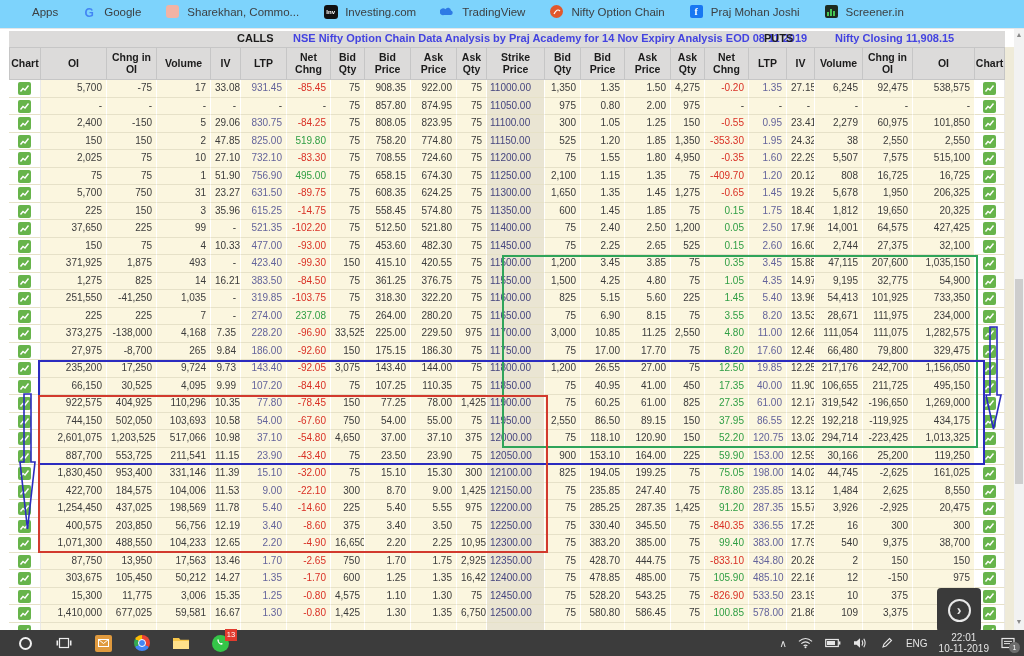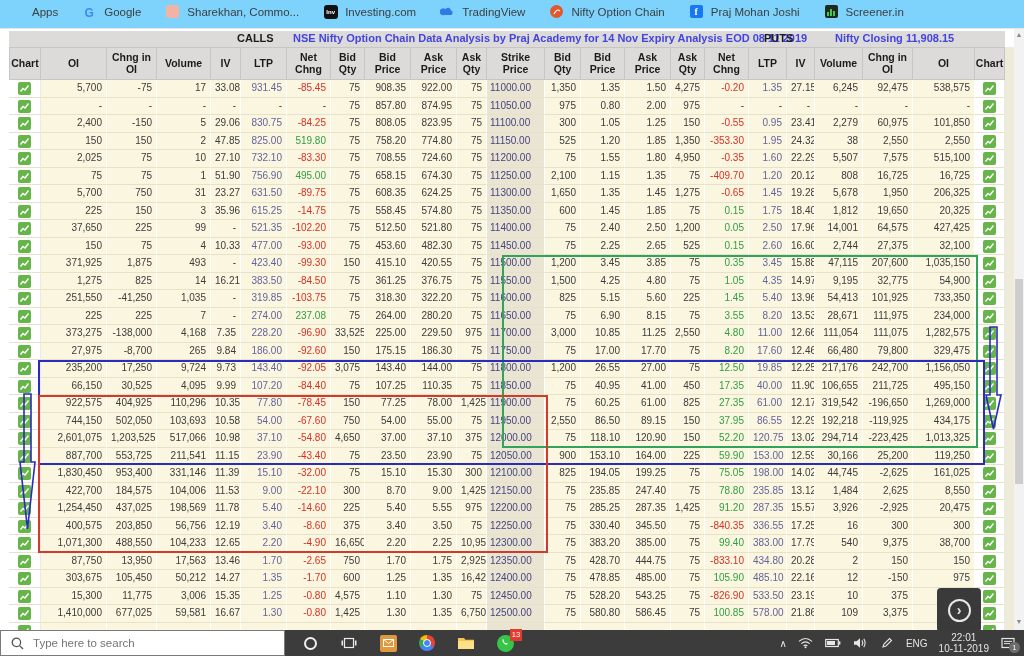--- a/index.html
+++ b/index.html
@@ -1135,27 +1135,20 @@
     <div class="arr up">▲</div>
     <div class="thumb"></div>
     <div class="arr dn">▼</div>
   </div>
 
   <div class="navbtn">
     <div class="circ">›</div>
   </div>
 
   <div class="taskbar">
-    <div class="tsearch">
-      <svg width="13" height="13" viewBox="0 0 13 13">
-        <circle cx="5.4" cy="5.4" r="4.2" fill="none" stroke="#555" stroke-width="1.3"></circle>
-        <line x1="8.6" y1="8.6" x2="12" y2="12" stroke="#555" stroke-width="1.3"></line>
-      </svg>
-      <input type="text" placeholder="Type here to search" style="">
-    </div>
     <div class="tb-icons" id="tb-icons">
         <div class="tb-ic">
           <span class="ring"></span>
         </div>
         <div class="tb-ic">
           <svg width="16" height="14" viewBox="0 0 16 14">
             <rect x="3.5" y="2.5" width="9" height="9" fill="none" stroke="#ececec" stroke-width="1.2"></rect>
             <rect x="0.5" y="4.5" width="1.6" height="5" fill="#ececec"></rect>
             <rect x="13.9" y="4.5" width="1.6" height="5" fill="#ececec"></rect>
           </svg>

